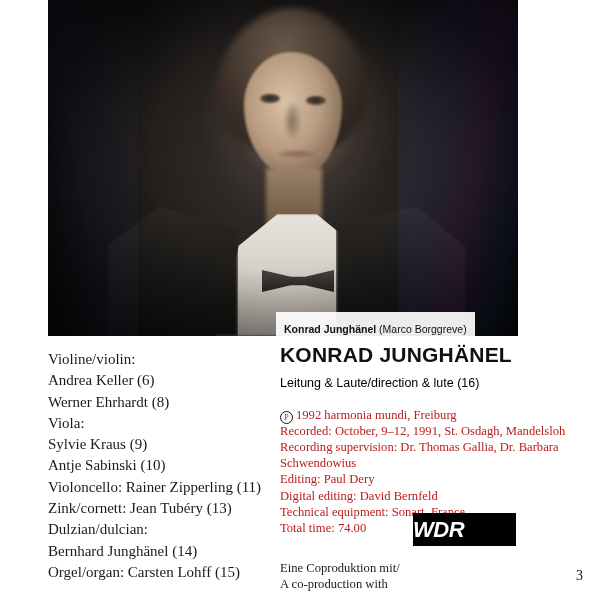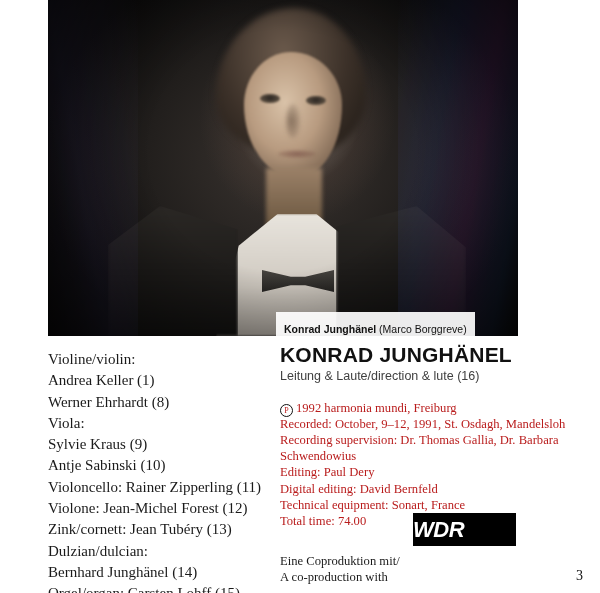--- a/index.html
+++ b/index.html
@@ -169,22 +169,22 @@
     font-family: "Liberation Sans", sans-serif;
     font-size: 21px;
     font-weight: bold;
     letter-spacing: 0.2px;
     color: #111;
     line-height: 1.05;
   }
   #artist-role {
     font-family: "Liberation Sans", sans-serif;
     font-size: 12.5px;
-    color: #404040;
-    margin-top: 3px;
+    color: #000000;
+    margin-top: 10px;
   }
   #credits {
     margin-top: 17px;
     font-size: 12.6px;
     line-height: 1.28;
     color: #b91c1c;
   }
   #credits .line { white-space: nowrap; }
   #credits .line.wrap { white-space: normal; }
   .pmark {
@@ -254,27 +254,26 @@
   <div class="photo-vignette"></div>
 </div>
 
 <div id="photo-caption">
   <span class="cap-name">Konrad Junghänel</span>
   <span class="cap-credit">(Marco Borggreve)</span>
 </div>
 
 <div id="performers">
   <div class="row"><span class="it">Violine/violin:</span></div>
-  <div class="row"><span>Andrea Keller (1)</span></div>
+  <div class="row"><span>Andrea Keller (6)</span></div>
   <div class="row"><span>Werner Ehrhardt (8)</span></div>
   <div class="row"><span class="it">Viola:</span></div>
   <div class="row"><span>Sylvie Kraus (9)</span></div>
   <div class="row"><span>Antje Sabinski (10)</span></div>
   <div class="row"><span class="it">Violoncello:</span><span> Rainer Zipperling (11)</span></div>
-  <div class="row"><span class="it">Violone:</span><span> Jean-Michel Forest (12)</span></div>
   <div class="row"><span class="it">Zink/cornett:</span><span> Jean Tubéry (13)</span></div>
   <div class="row"><span class="it">Dulzian/dulcian:</span></div>
   <div class="row"><span>Bernhard Junghänel (14)</span></div>
   <div class="row"><span class="it">Orgel/organ:</span><span> Carsten Lohff (15)</span></div>
 </div>
 
 <div id="info-col">
   <div id="artist-name">KONRAD JUNGHÄNEL</div>
   <div id="artist-role">Leitung &amp; Laute/direction &amp; lute (16)</div>
 

